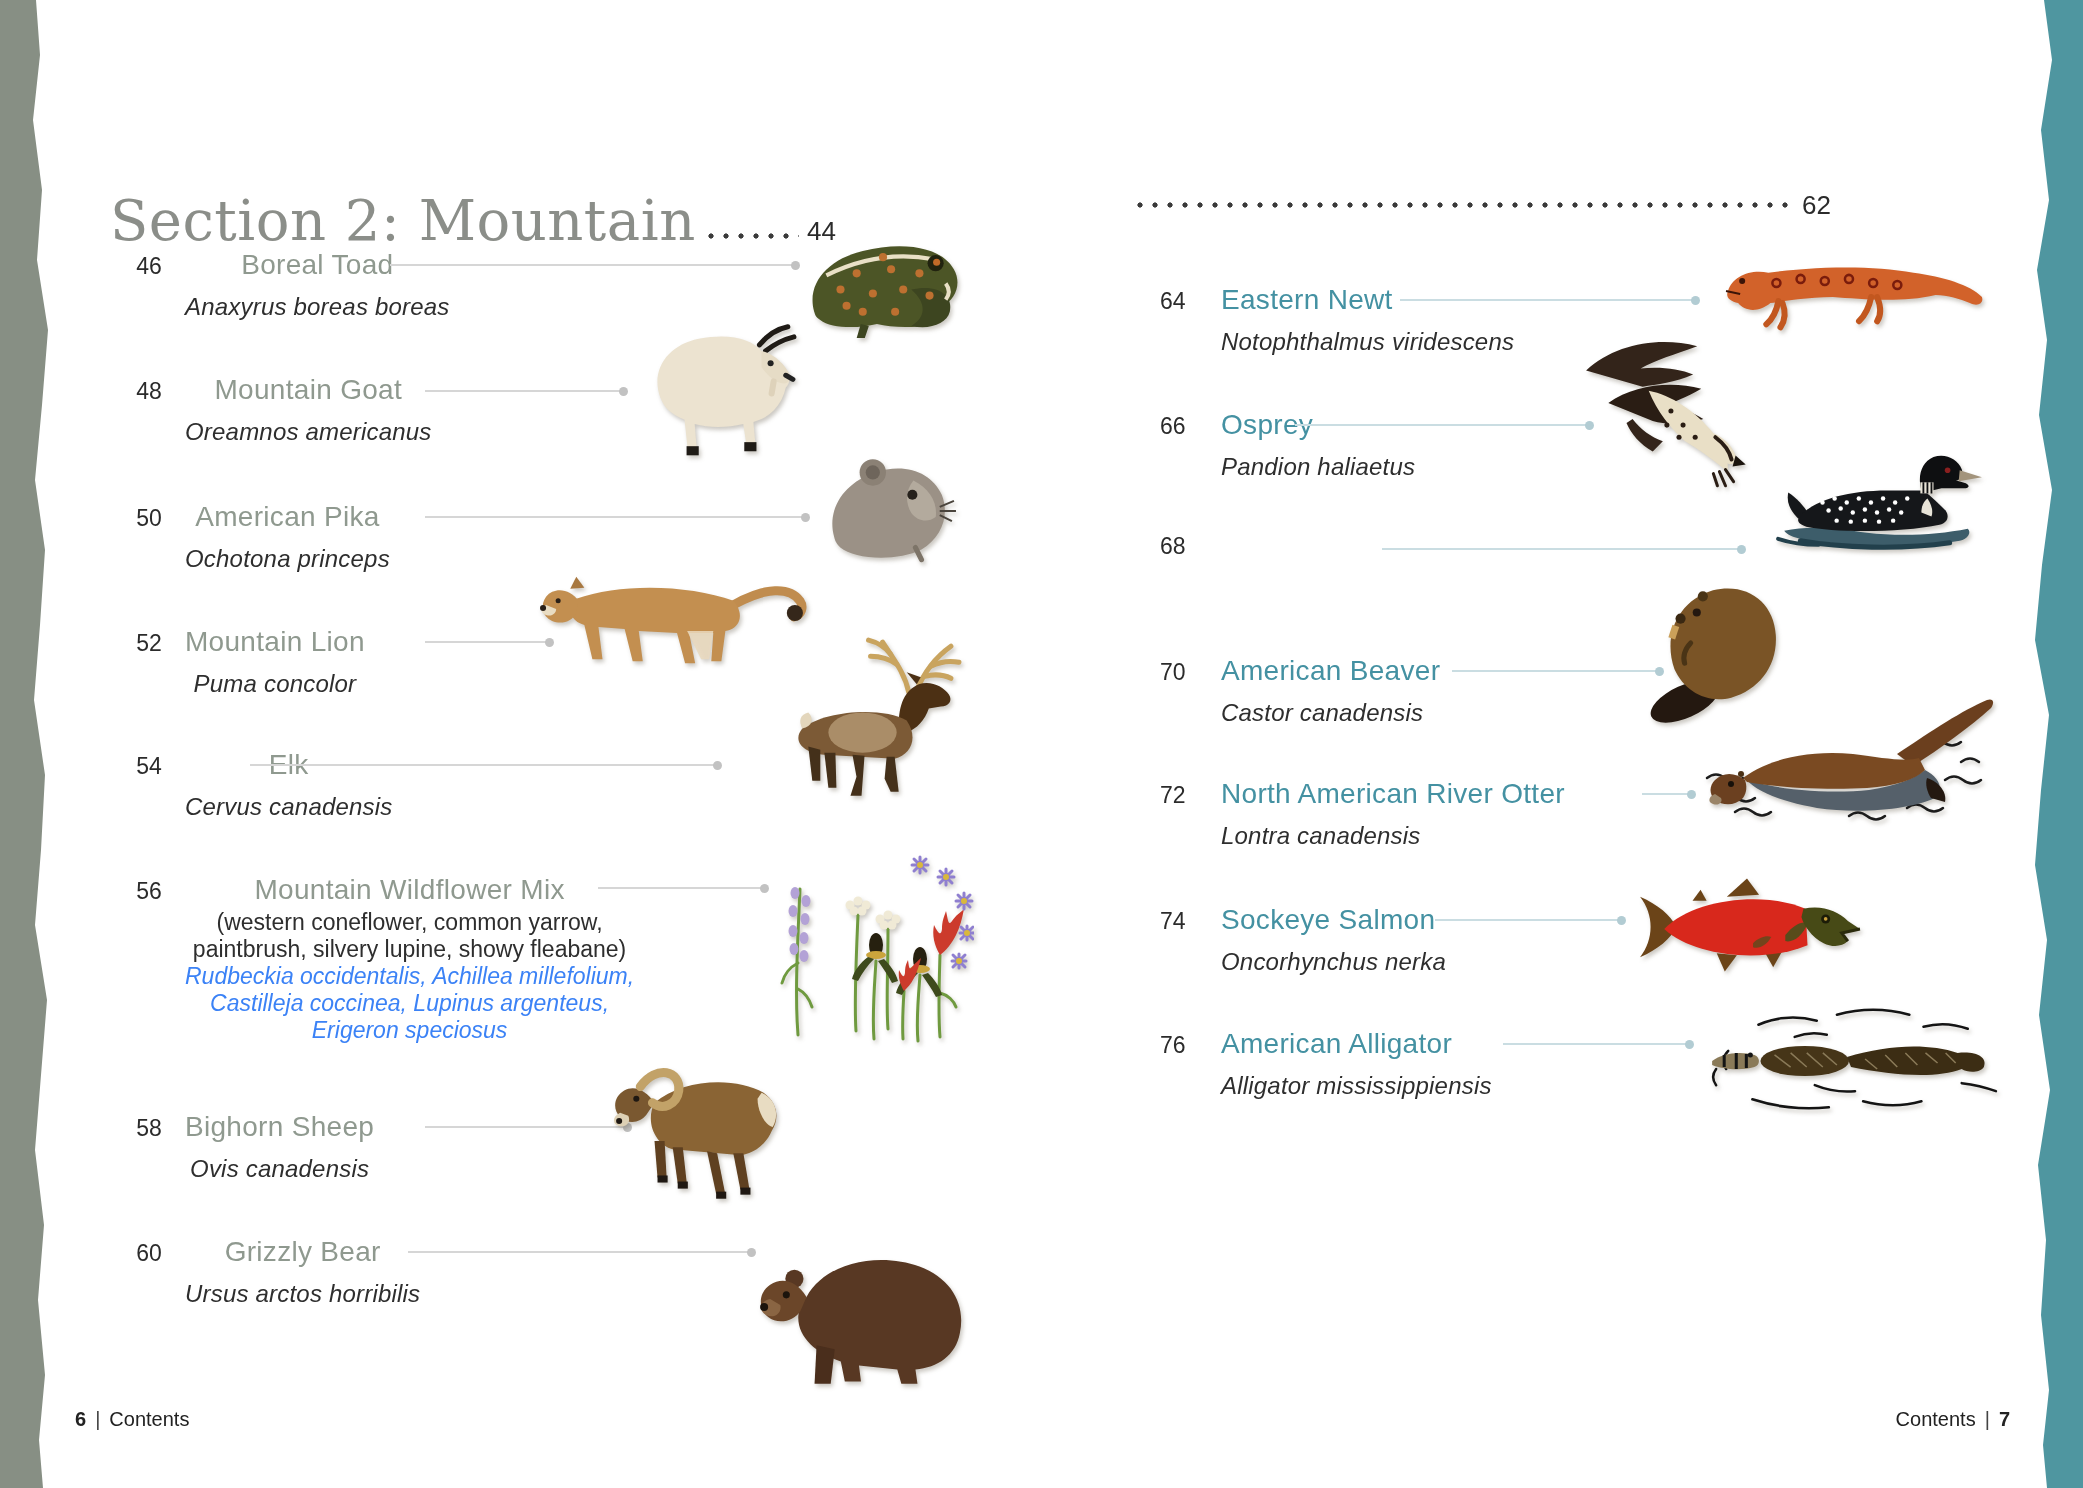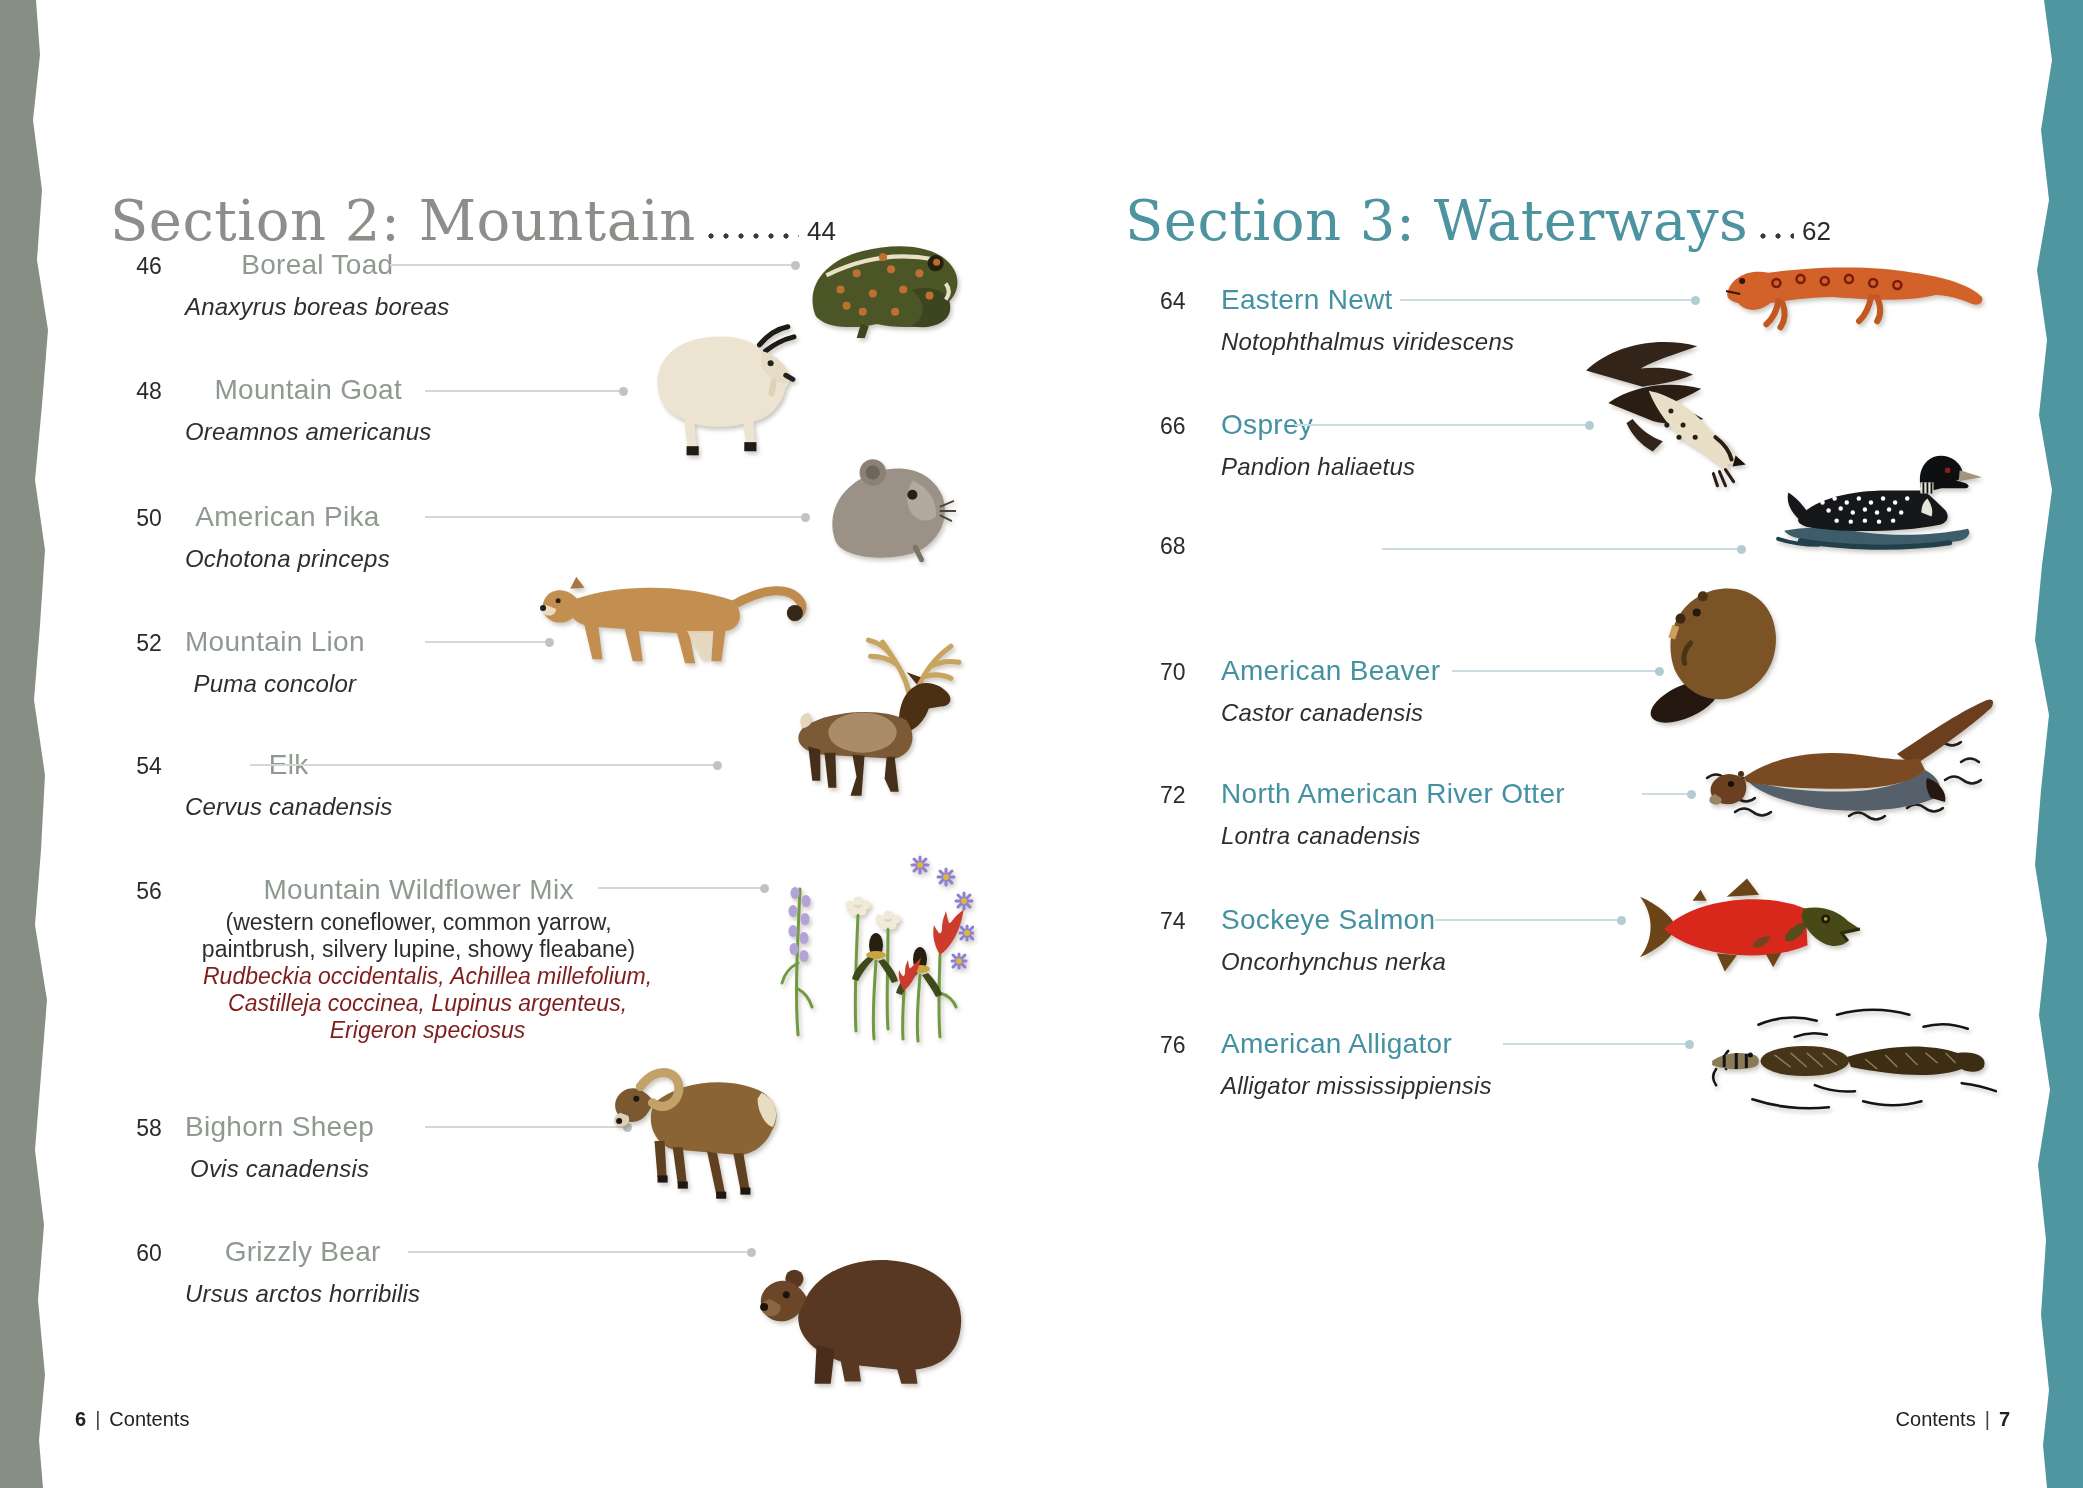--- a/index.html
+++ b/index.html
@@ -31,21 +31,21 @@
   .entry.l .num{width:72px;}
   .entry.r{left:1117px;}
   .entry.r .num{width:61px;margin-left:43px;}
   .num{font-size:23px;color:#2b2b2b;flex:0 0 auto;}
   .ename{font-size:28px;line-height:32px;font-weight:400;letter-spacing:0.3px;}
   .l .ename{color:#8f998f;}
   .r .ename{color:#4491a2;}
   .esci{font-size:24px;line-height:28px;font-style:italic;color:#2e2e2e;margin-top:12px;letter-spacing:0.2px;}
   .edesc{font-size:23px;line-height:27px;color:#2e2e2e;}
   .edesc.first{margin-top:3px;}
-  .elat{font-size:23px;line-height:27px;font-style:italic;color:#7f1d1d;margin-left:18px;}
+  .elat{font-size:23px;line-height:27px;font-style:italic;color:#3b82f6;}
   
   .lead{position:absolute;height:2px;}
   .lead.g{background:#d6d6d6;}
   .lead.b{background:#cadde2;}
   .lead::after{
     content:"";position:absolute;right:-4px;top:-3px;width:9px;height:9px;border-radius:50%;
   }
   .lead.g::after{background:#c2c2c2;}
   .lead.b::after{background:#b2ccd3;}
   
@@ -138,21 +138,20 @@
 <div class="lead g" style="left:250px;top:764px;width:468px"></div>
 <div class="lead g" style="left:598px;top:887px;width:167px"></div>
 <div class="lead g" style="left:425px;top:1126px;width:203px"></div>
 <div class="lead g" style="left:408px;top:1251px;width:344px"></div>
 
 <div class="footer" style="left:75px">
   <span class="fnum">6</span><span class="fsep">|</span><span class="flab">Contents</span>
 </div>
 
 <div class="heading" style="left:1125px;top:152px;width:706px;">
-  <span class="htitle teal">Section 3: Waterways</span>
   <span class="hdots"></span>
   <span class="hpage">62</span>
 </div>
 
 <div class="entry r" style="top:284px">
   <span class="num">64</span>
   <div class="etext">
     <div class="ename">Eastern Newt</div>
     <div class="esci">Notophthalmus viridescens</div>
   </div>

